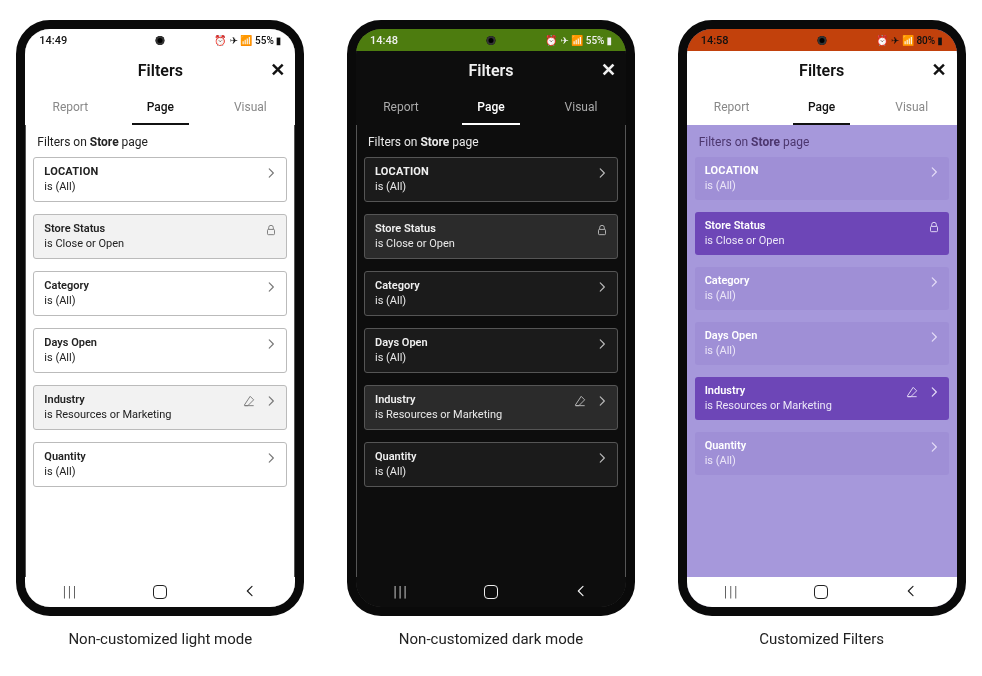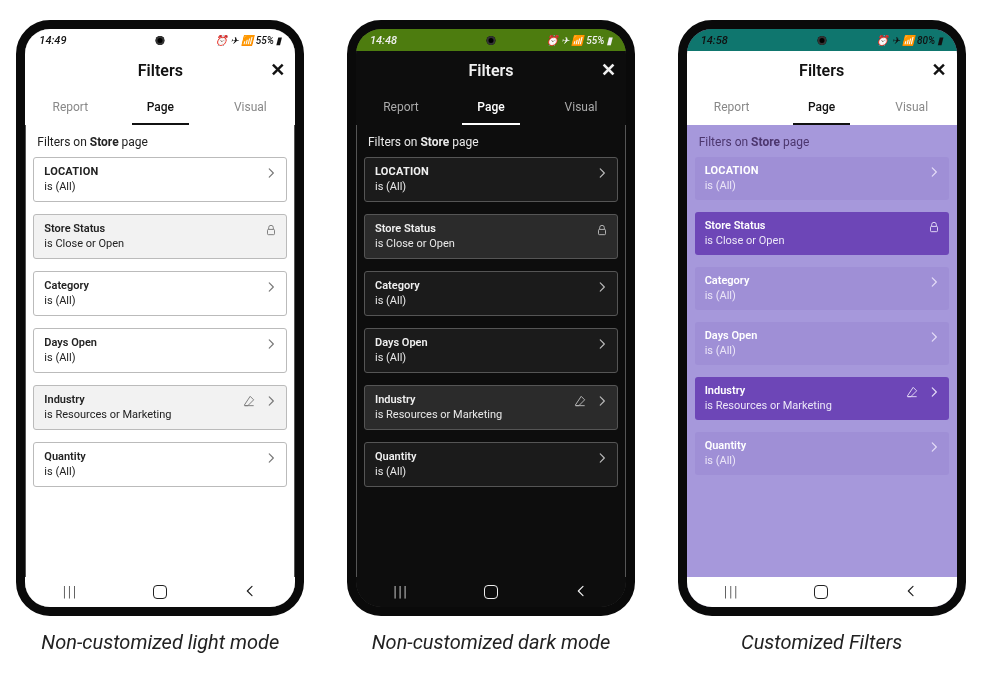--- a/index.html
+++ b/index.html
@@ -41,24 +41,23 @@
   .status {
     height: 22px;
     display: flex;
     align-items: center;
     justify-content: space-between;
     padding: 0 14px;
     font-size: 11px;
     font-weight: 500;
     color:#111;
     background:#fff;
-    font-style:italic;
   }
   .phone.dark .status { color: #f0f0f0; background:#4d7c0f;}
-  .phone.custom .status { color: #111; background:#0f766e;}
+  .phone.custom .status { color: #111; background:#c2410c;}
   .status-right { display:flex; align-items:center; gap:2px; font-size:10px;}
   .camera {
     position: absolute;
     top: 7px; left: 50%; transform: translateX(-50%);
     width: 9px; height: 9px; border-radius: 50%;
     background: #000;
     box-shadow: 0 0 0 2px #333 inset;
     z-index: 5;
   }
 
@@ -172,21 +171,21 @@
     color:#222;
     background:#fff;
   }
   .phone.dark .navbar { color:#eee; background:#0d0d0d;}
   .phone.custom .navbar { color:#222; background:#fff;}
   .nav-item svg { width:16px; height:16px; }
   .nav-item.recents { letter-spacing:2px; font-weight:300;}
   .nav-item.home { width:14px; height:14px; border:1.5px solid currentColor; border-radius:4px;}
   .nav-item.back svg path { stroke:currentColor; fill:none;}
 
-  .caption { font-size:20px; color:#222;font-style:italic; }
+  .caption { font-size:15px; color:#222; }
 </style>
 </head>
 <body>
 
 <div class="row" id="row">
     <div class="phone-wrap">
       <div class="phone light">
         <div class="camera"></div>
         <div class="status">
           <span>14:49</span>

